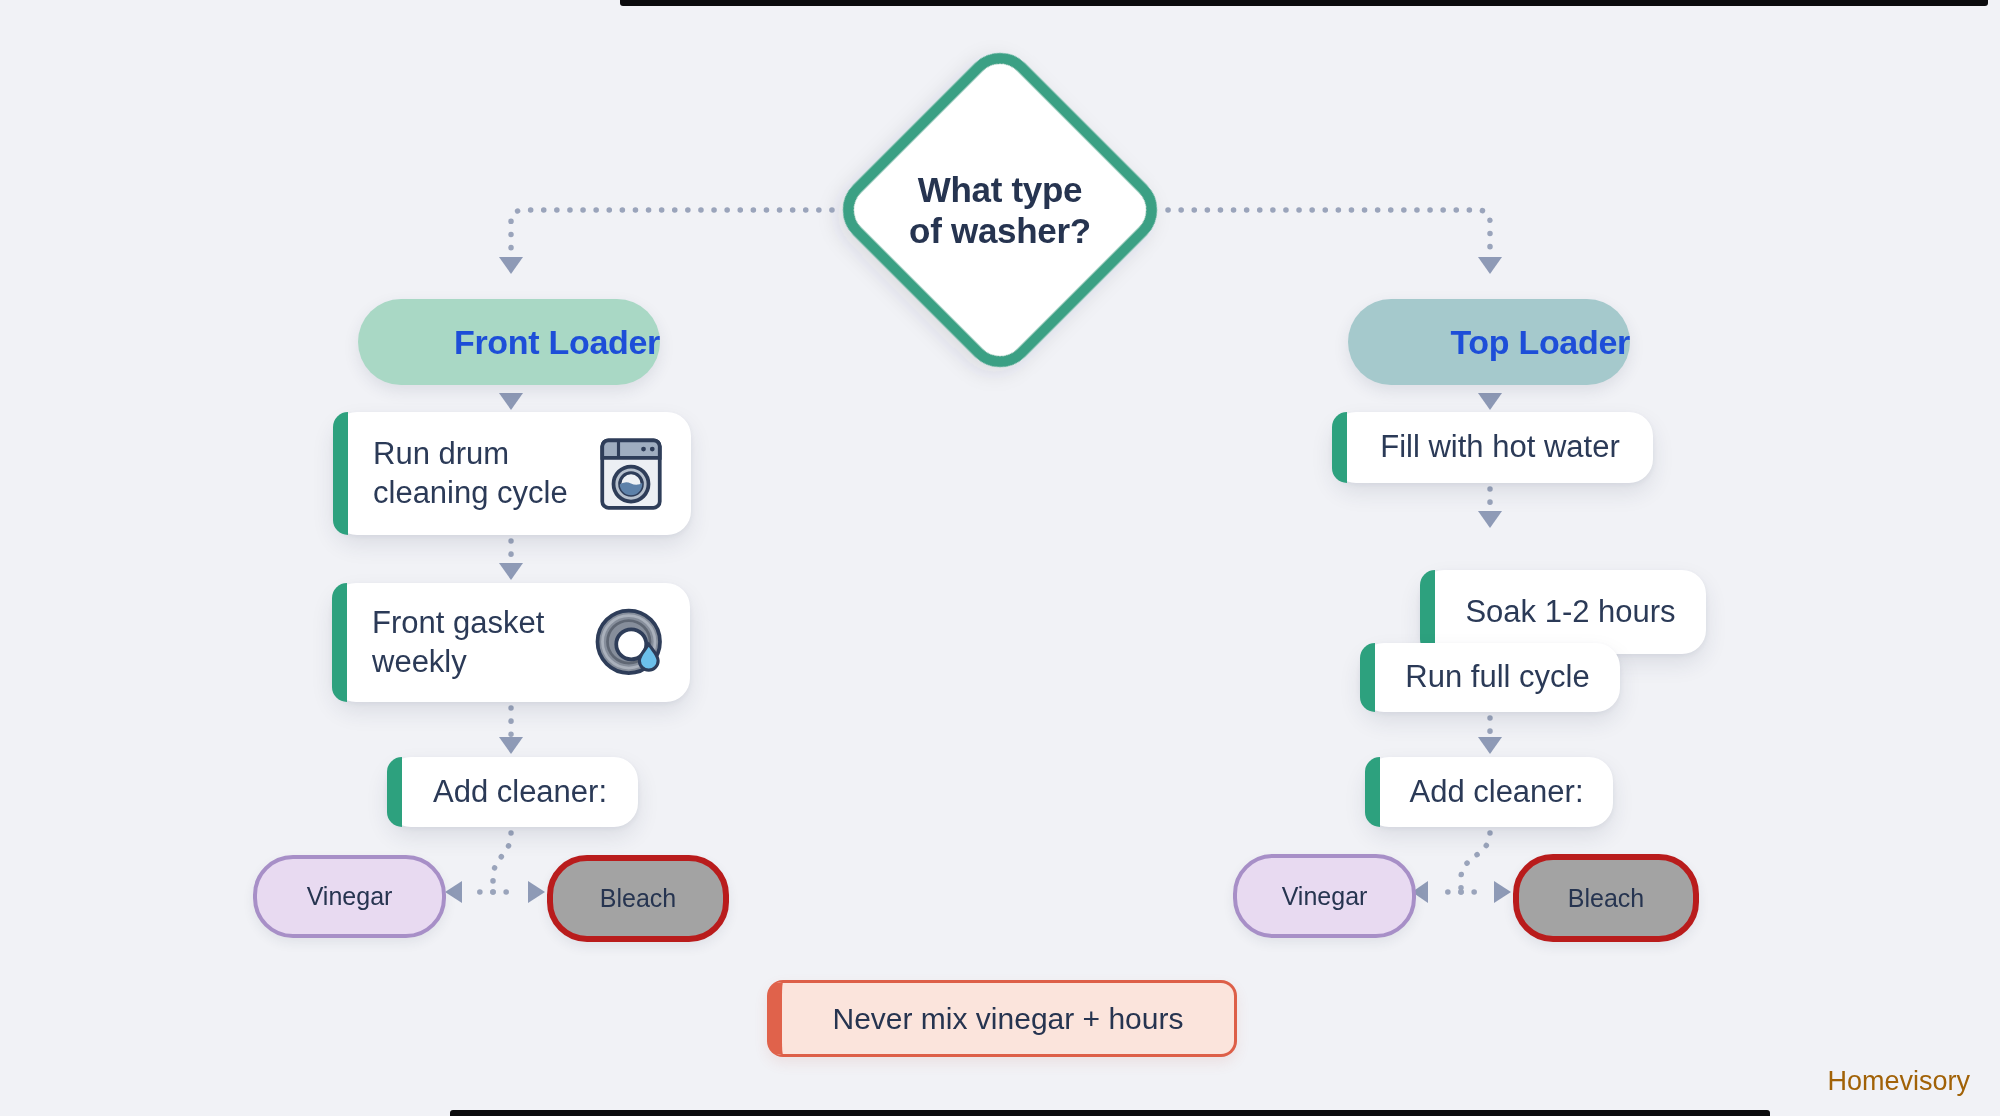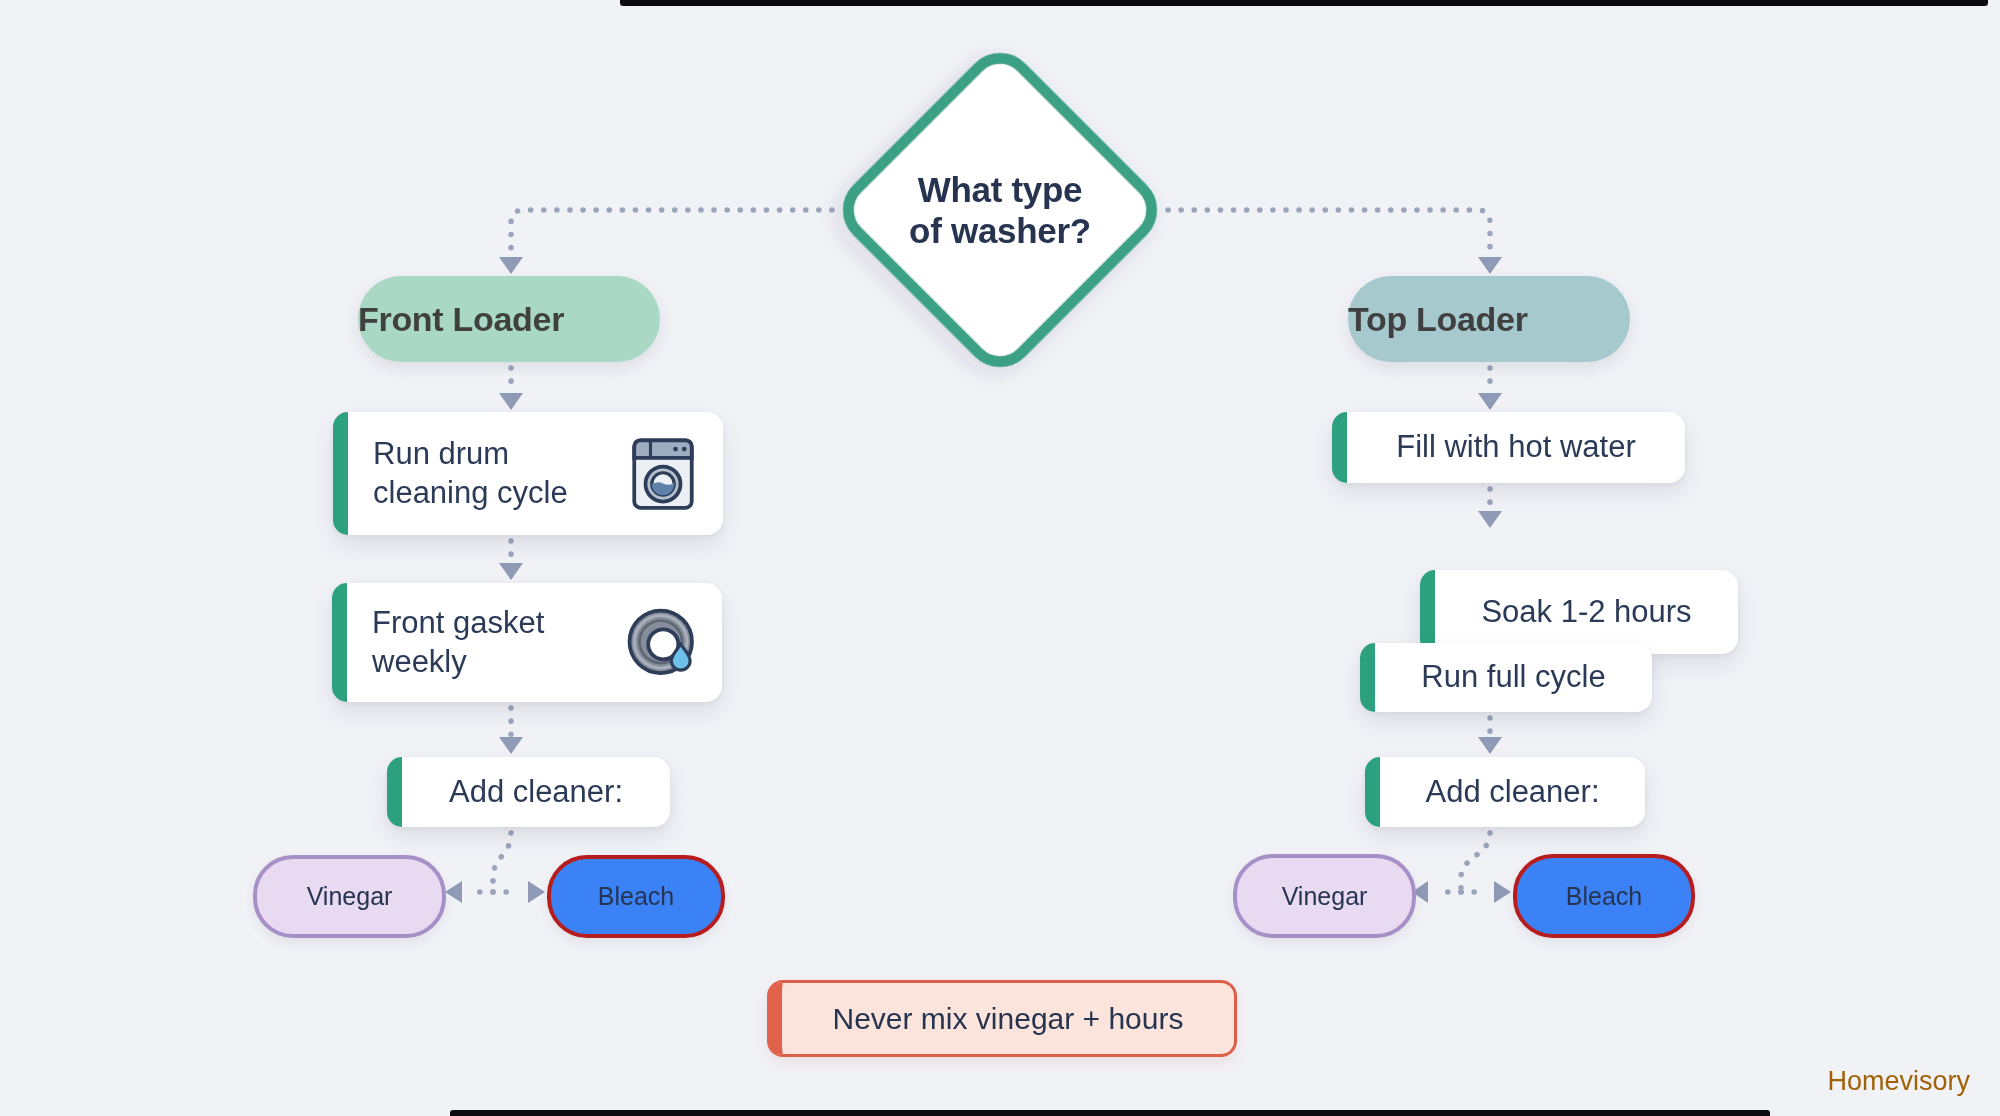--- a/index.html
+++ b/index.html
@@ -16,31 +16,30 @@
   svg.layer{position:absolute;left:0;top:0;pointer-events:none;}
 
   .diamond-label{
     position:absolute;left:860px;top:150px;width:280px;height:120px;
     display:flex;align-items:center;justify-content:center;text-align:center;
     font-size:35px;font-weight:bold;line-height:1.18;white-space:pre-line;
     color:#263450;letter-spacing:-0.3px;
   }
 
   .pill{
-    position:absolute;display:flex;align-items:center;justify-content:flex-start;
-    font-size:34px;font-weight:bold;color:#404040;border-radius:44px;
-    box-shadow:0 6px 16px rgba(42,53,80,.10);letter-spacing:-0.3px;
+    position:absolute;display:flex;align-items:center;justify-content:flex-end;
+    font-size:34px;font-weight:bold;color:#1d4ed8;border-radius:44px;
+    box-shadow:0 6px 16px rgba(42,53,80,.10);letter-spacing:-0.3px;margin-top:23px;
   }
   .pill.front{left:358px;top:276px;width:302px;height:86px;background:#a9d8c5;}
   .pill.top-l{left:1348px;top:276px;width:282px;height:86px;background:#a5c9cc;}
 
   .card{
-    position:absolute;background:#ffffff;border-radius:16px;
+    position:absolute;background:#ffffff;border-radius:24px;
     box-shadow:0 10px 22px rgba(42,53,80,.10), 0 2px 5px rgba(42,53,80,.06);
-    padding-left:32px;
   }
   .accent{
     position:absolute;left:0;top:0;bottom:0;width:15px;background:#2da17e;
     border-radius:16px 0 0 16px;
   }
   .card .label{
     position:absolute;left:40px;top:0;bottom:0;right:20px;
     display:flex;align-items:center;font-size:31px;line-height:1.25;
     white-space:pre-line;color:#2b3a57;
   }
@@ -54,21 +53,21 @@
   .card.r2{left:1420px;top:530px;width:286px;height:84px;margin-top:40px;}
   .card.r3{left:1360px;top:643px;width:260px;height:69px;}
   .card.r4{left:1365px;top:757px;width:248px;height:70px;}
 
   .cleaner{
     position:absolute;display:flex;align-items:center;justify-content:center;
     font-size:25px;color:#263450;border-radius:40px;
     box-shadow:0 5px 12px rgba(42,53,80,.08);
   }
   .cleaner.vinegar{background:#e8daf1;border:4px solid #a78fc7;}
-  .cleaner.bleach{background:#3b82f6;border:4px solid #b91c1c;}
+  .cleaner.bleach{background:#a3a3a3;border:6px solid #b91c1c;}
   .cleaner.vl{left:253px;top:855px;width:185px;height:75px;}
   .cleaner.bl{left:547px;top:855px;width:170px;height:75px;}
   .cleaner.vr{left:1233px;top:854px;width:175px;height:76px;}
   .cleaner.br{left:1513px;top:854px;width:174px;height:76px;}
 
   .warning{
     position:absolute;left:767px;top:980px;width:470px;height:77px;
     background:#fbe4dc;border:3px solid #dd5f48;border-left:15px solid #e0624b;
     border-radius:16px;display:flex;align-items:center;justify-content:center;
     font-size:30px;color:#263450;box-sizing:border-box;

